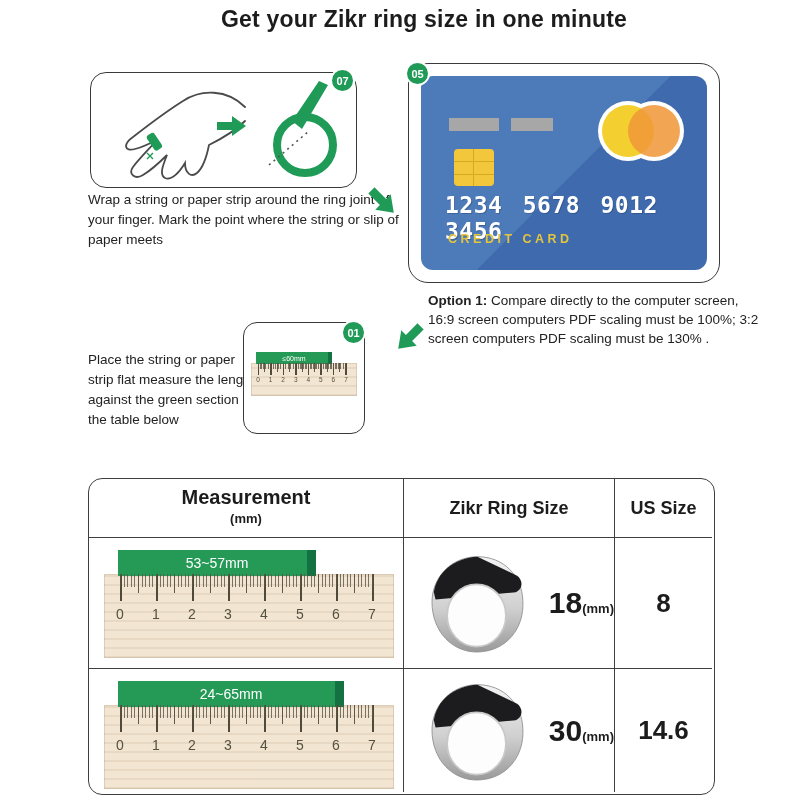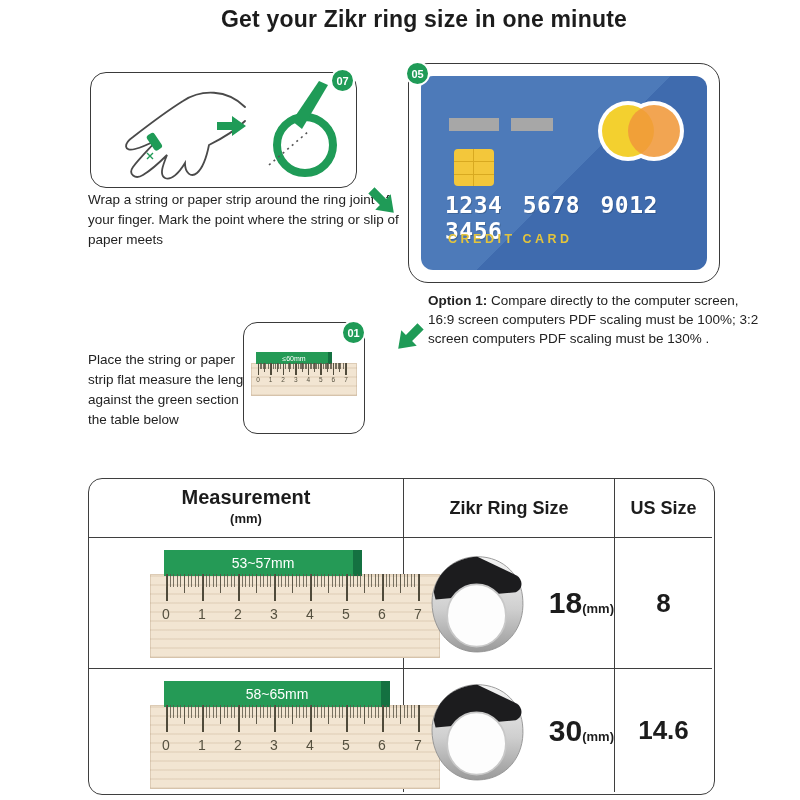--- a/index.html
+++ b/index.html
@@ -61,21 +61,21 @@
   
   .ruler{position:absolute;}
   .ruler .bar{position:absolute;background:#259a56;z-index:2;display:flex;align-items:center;
     justify-content:center;color:#fff;}
   .ruler .bar .cap{position:absolute;right:0;top:0;bottom:0;background:#147141;}
   .ruler .wood{position:absolute;background-color:#f2e5d2;
     background-image:repeating-linear-gradient(0deg,rgba(170,140,105,.14) 0 2px,transparent 2px 9px);
     box-shadow:inset 0 0 0 1px rgba(160,130,100,.25);}
   .ruler .ticks{position:absolute;z-index:3;}
   
-  .ruler.big{width:340px;height:110px;margin-left:46px;}
+  .ruler.big{width:340px;height:110px;}
   .ruler.big .bar{left:14px;top:0;height:26px;font-size:14px;}
   .ruler.big .bar .cap{width:9px;}
   .ruler.big .wood{left:0;top:24px;width:290px;height:84px;}
   .ruler.big .t-fine{left:16px;top:24px;width:254px;height:13px;
     background:repeating-linear-gradient(90deg,rgba(90,85,70,.8) 0 1px,transparent 1px 3.6px);}
   .ruler.big .t-mid{left:16px;top:24px;width:254px;height:19px;
     background:repeating-linear-gradient(90deg,rgba(80,75,60,.9) 0 1px,transparent 1px 18px);}
   .ruler.big .t-cm{left:16px;top:24px;width:255px;height:27px;
     background:repeating-linear-gradient(90deg,#4f4a3a 0 1.6px,transparent 1.6px 36px);}
   .ruler.big .nums{position:absolute;left:6px;top:56px;width:272px;display:flex;
@@ -252,21 +252,21 @@
         <span class="size-num">18</span><span class="size-unit">(mm)</span>
       </div>
     </div>
     <div class="cell last-col">
       <span class="us-num">8</span>
     </div>
 
     <div class="cell meas-cell last-row">
       <div class="ruler big" style="position:relative;left:0;top:0;">
         <div class="bar" id="bar-row2">
-          <span>58~65mm</span>
+          <span>24~65mm</span>
           <span class="cap"></span>
         </div>
         <div class="wood"></div>
         <div class="ticks t-cm"></div>
         <div class="ticks t-mid"></div>
         <div class="ticks t-fine"></div>
         <div class="nums">
           <span>0</span>
             <span>1</span>
             <span>2</span>

